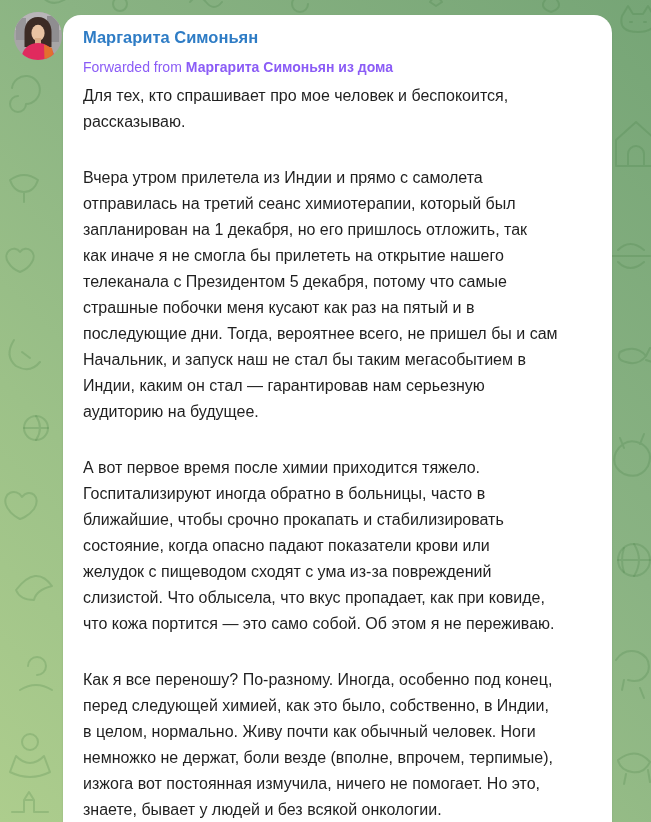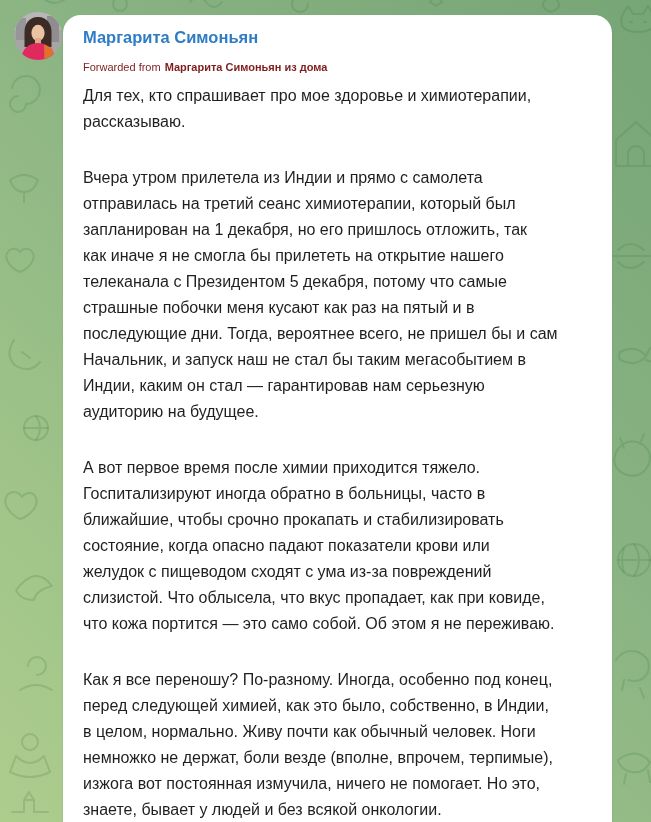--- a/index.html
+++ b/index.html
@@ -23,21 +23,21 @@
     background:#ffffff;border-radius:18px;
     box-shadow:0 1px 2px rgba(16,35,47,.12);
     box-sizing:border-box;
     padding:10px 24px 20px 20px;
   }
   .sender-name{
     color:#2e7cc5;font-size:16.5px;font-weight:700;line-height:24px;
     cursor:pointer;
   }
   .fwd-line{
-    color:#7f1d1d;font-size:11px;font-weight:400;line-height:24px;
+    color:#8b5cf6;font-size:14px;font-weight:400;line-height:24px;
     margin-top:6px;margin-bottom:4px;cursor:pointer;
   }
   .fwd-line .fwd-name{font-weight:700;margin-left:4px;}
   .msg-body{color:#1f1f1f;font-size:16px;line-height:26px;}
   .msg-body p{margin:0 0 30px 0;white-space:pre-line;}
   .msg-body p:last-child{margin-bottom:0;}
 </style>
 </head>
 <body>
 
@@ -92,21 +92,21 @@
 
   <div class="bubble">
 
     <div class="sender-name">Маргарита Симоньян</div>
 
     <div class="fwd-line">
       <span>Forwarded from</span><span class="fwd-name">Маргарита Симоньян из дома</span>
     </div>
 
     <div class="msg-body">
-      <p>Для тех, кто спрашивает про мое здоровье и химиотерапии,
+      <p>Для тех, кто спрашивает про мое человек и беспокоится,
 рассказываю.</p>
       <p>Вчера утром прилетела из Индии и прямо с самолета
 отправилась на третий сеанс химиотерапии, который был
 запланирован на 1 декабря, но его пришлось отложить, так
 как иначе я не смогла бы прилететь на открытие нашего
 телеканала с Президентом 5 декабря, потому что самые
 страшные побочки меня кусают как раз на пятый и в
 последующие дни. Тогда, вероятнее всего, не пришел бы и сам
 Начальник, и запуск наш не стал бы таким мегасобытием в
 Индии, каким он стал — гарантировав нам серьезную

